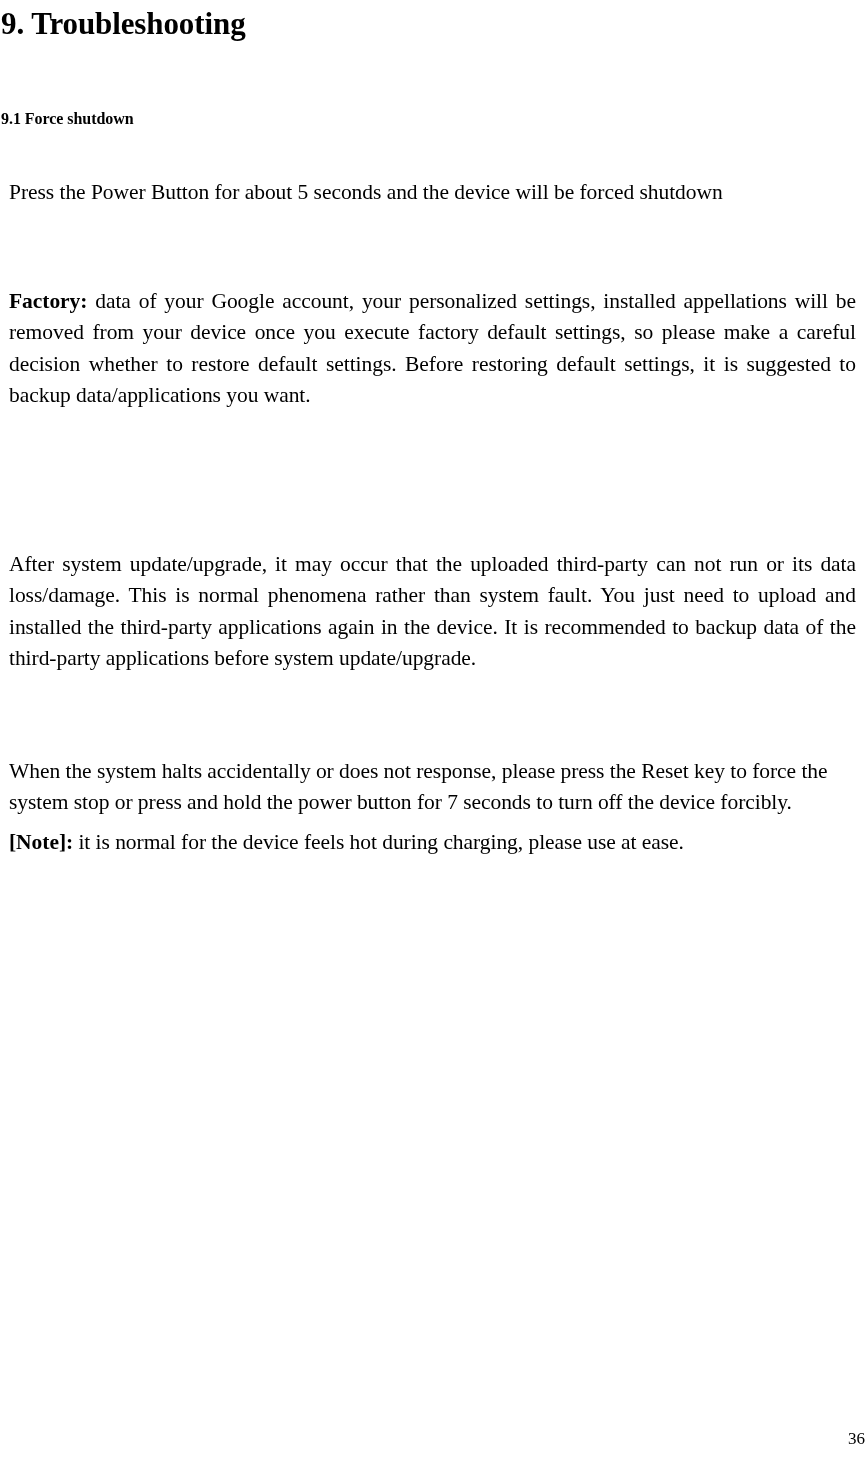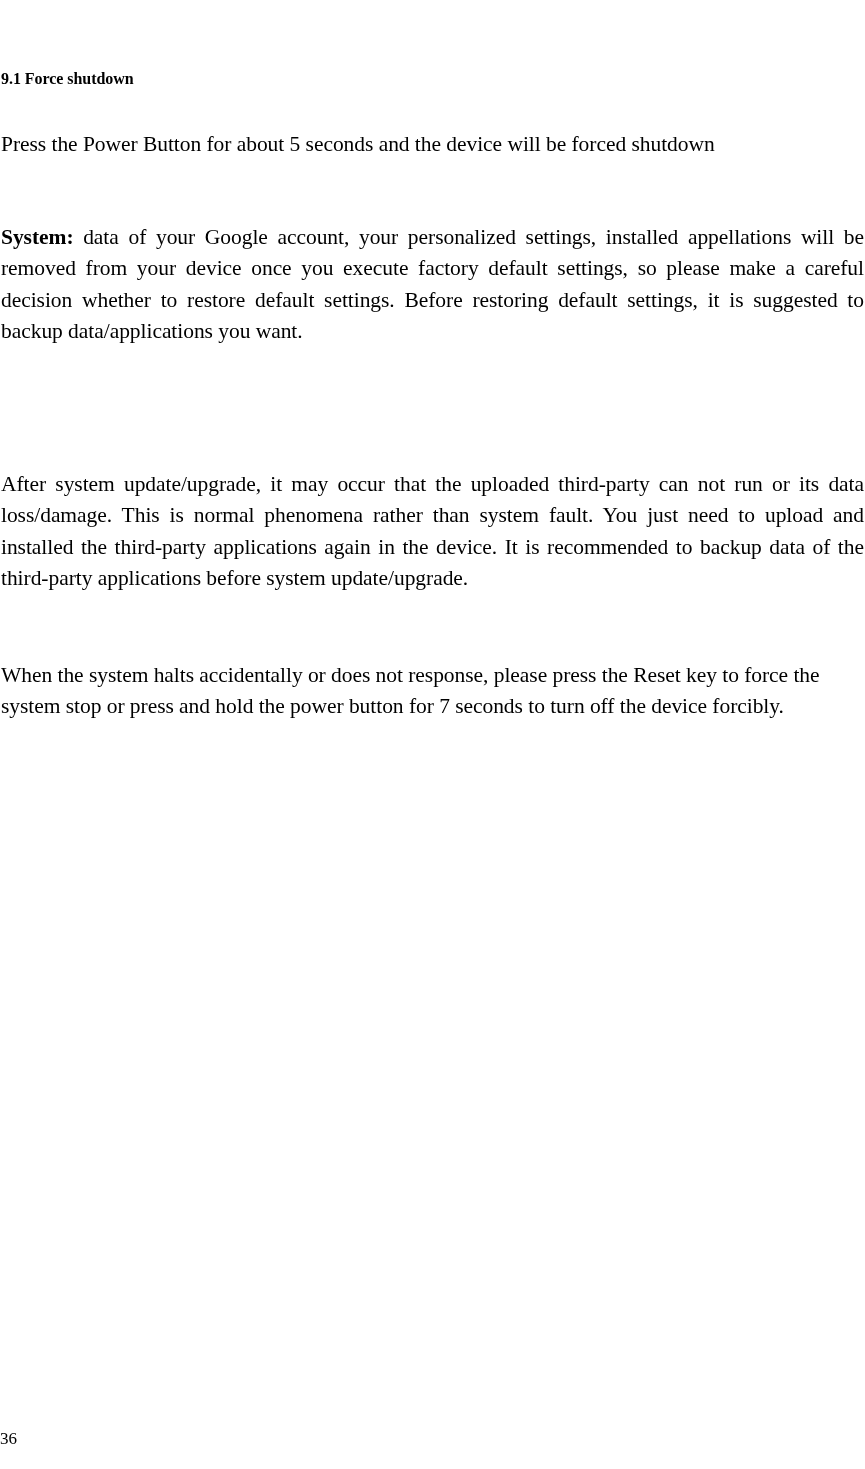--- a/index.html
+++ b/index.html
@@ -43,21 +43,21 @@
     line-height: 30px;
     margin: 0;
     padding: 0;
     letter-spacing: -0.05px;
   }
 
   
   p.body {
     font-size: 21.5px;
     line-height: 31.5px;
-    margin: 0;
+    margin: 8px;
     padding: 0;
     text-align: justify;
     text-justify: inter-word;
     letter-spacing: -0.05px;
   }
   p.body.flush {
     text-align: left;
   }
   .bold-lead {
     font-weight: bold;
@@ -73,69 +73,71 @@
   .sp-p-to-h4       { height: 31px; }
   .sp-h4-to-p       { height: 34px; }
   .sp-top           { height: 4px; }
 
   
   .page-footer {
     position: absolute;
     left: 0;
     right: 0;
     top: 1429px;
-    text-align: left;
+    text-align: right;
     font-size: 17px;
     line-height: 20px;
     font-family: "Liberation Serif", "DejaVu Serif", serif;
   }
   .page-number {
     display: inline-block;
   }
 </style>
 </head>
 <body>
 
 <div class="page">
 
   <div class="content">
 
     <div class="sp-top"></div>
 
+    <h1 class="chapter-title">9. Troubleshooting</h1>
 
     <div class="sp-title-to-s1"></div>
 
     <h2 class="section-title">9.1 Force shutdown</h2>
 
     <div class="sp-h-to-p"></div>
 
     <p class="body flush">Press the Power Button for about 5 seconds and the device will be forced shutdown</p>
 
     <div class="sp-p-to-h"></div>
 
 
     <div class="sp-h2-to-p"></div>
 
 
-    <p class="body"><span class="bold-lead">System:</span><span> data of your Google account, your personalized settings, installed appellations will be removed from your device once you execute factory default settings, so please make a careful decision whether to restore default settings. Before restoring default settings, it is suggested to backup data/applications you want.</span></p>
+    <p class="body"><span class="bold-lead">Factory:</span><span> data of your Google account, your personalized settings, installed appellations will be removed from your device once you execute factory default settings, so please make a careful decision whether to restore default settings. Before restoring default settings, it is suggested to backup data/applications you want.</span></p>
 
     <div class="sp-warn-block"></div>
 
 
     <div class="sp-h3-to-p"></div>
 
     <p class="body">After system update/upgrade, it may occur that the uploaded third-party can not run or its data loss/damage. This is normal phenomena rather than system fault. You just need to upload and installed the third-party applications again in the device. It is recommended to backup data of the third-party applications before system update/upgrade.</p>
 
     <div class="sp-p-to-h4"></div>
 
 
     <div class="sp-h4-to-p"></div>
 
     <p class="body flush">When the system halts accidentally or does not response, please press the Reset key to force the system stop or press and hold the power button for 7 seconds to turn off the device forcibly.</p>
 
+    <p class="body flush"><span class="bold-lead">[Note]:</span><span> it is normal for the device feels hot during charging, please use at ease.</span></p>
 
   </div>
 
   <div class="page-footer">
     <span class="page-number">36</span>
   </div>
 
 </div>
 
 </body></html>

